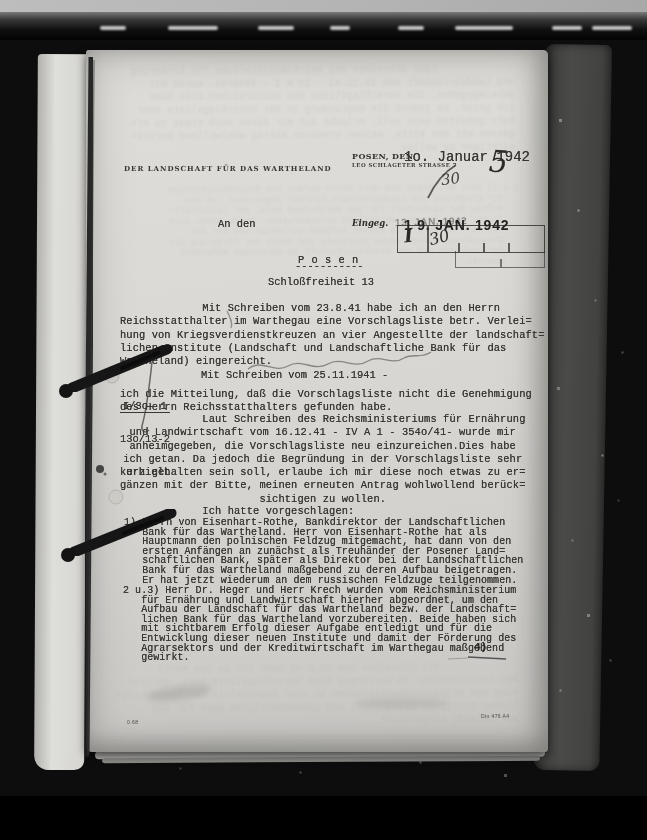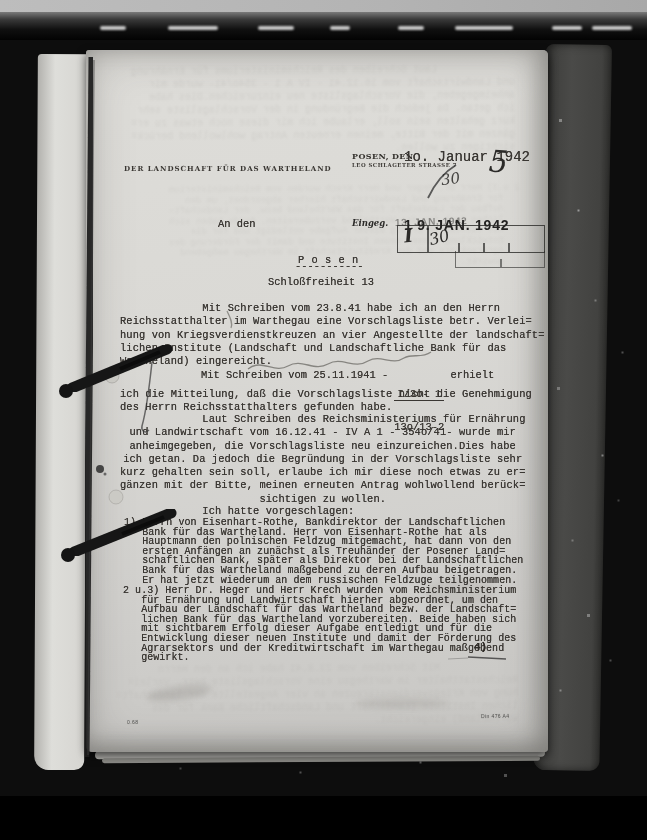--- a/index.html
+++ b/index.html
@@ -64,21 +64,21 @@
        border-left:1.5px solid rgba(40,40,38,.6);border-right:1.5px solid rgba(40,40,38,.6);
        border-bottom:1.5px solid rgba(40,40,38,.6);}
   .subbox .v{position:absolute;width:1.5px;background:rgba(40,40,38,.55);}
   .hand{position:absolute;font-family:"DejaVu Serif",serif;font-style:italic;color:#2b2a28;}
   .addr1{position:absolute;left:218px;top:218px;font-size:10.4px;}
   .addr2{position:absolute;left:232px;top:232px;font-size:10.4px;}
   .addr-city{position:absolute;left:298px;top:254px;font-size:10.4px;letter-spacing:.5px;}
   .addr-dash{position:absolute;left:295px;top:260px;font-size:10.4px;letter-spacing:0;}
   .addr-subject{position:absolute;left:268px;top:276px;font-size:10.4px;}
   .p2row{position:absolute;left:120px;top:369px;font-size:10.4px;white-space:pre;display:flex;
-         align-items:flex-start;}
+         align-items:flex-start;flex-direction:column;}
   .frac{display:inline-block;text-align:center;line-height:10.5px;transform:translateY(-1px);font-family:Liberation Mono, monospace;}
   .frac .top{display:block;border-bottom:1.1px solid #3a3733;padding:0 1px;}
   .frac .bot{display:block;}
   .cont-mark{position:absolute;left:474px;top:641px;font-size:11px;color:#2f2c28;font-weight:bold;}
   .micro{position:absolute;font-size:5px;letter-spacing:.4px;color:#4a4a48;filter:blur(.4px);
          font-family:"Liberation Sans",sans-serif;}
   .marks{position:absolute;left:0;top:0;width:647px;height:840px;pointer-events:none;}
   .specks{position:absolute;left:0;top:0;width:1px;height:1px;
     box-shadow:560px 120px 0 1px rgba(255,255,255,.35),578px 210px 0 .5px rgba(255,255,255,.45),
       595px 300px 0 .5px rgba(255,255,255,.3),558px 388px 0 1px rgba(255,255,255,.28),

